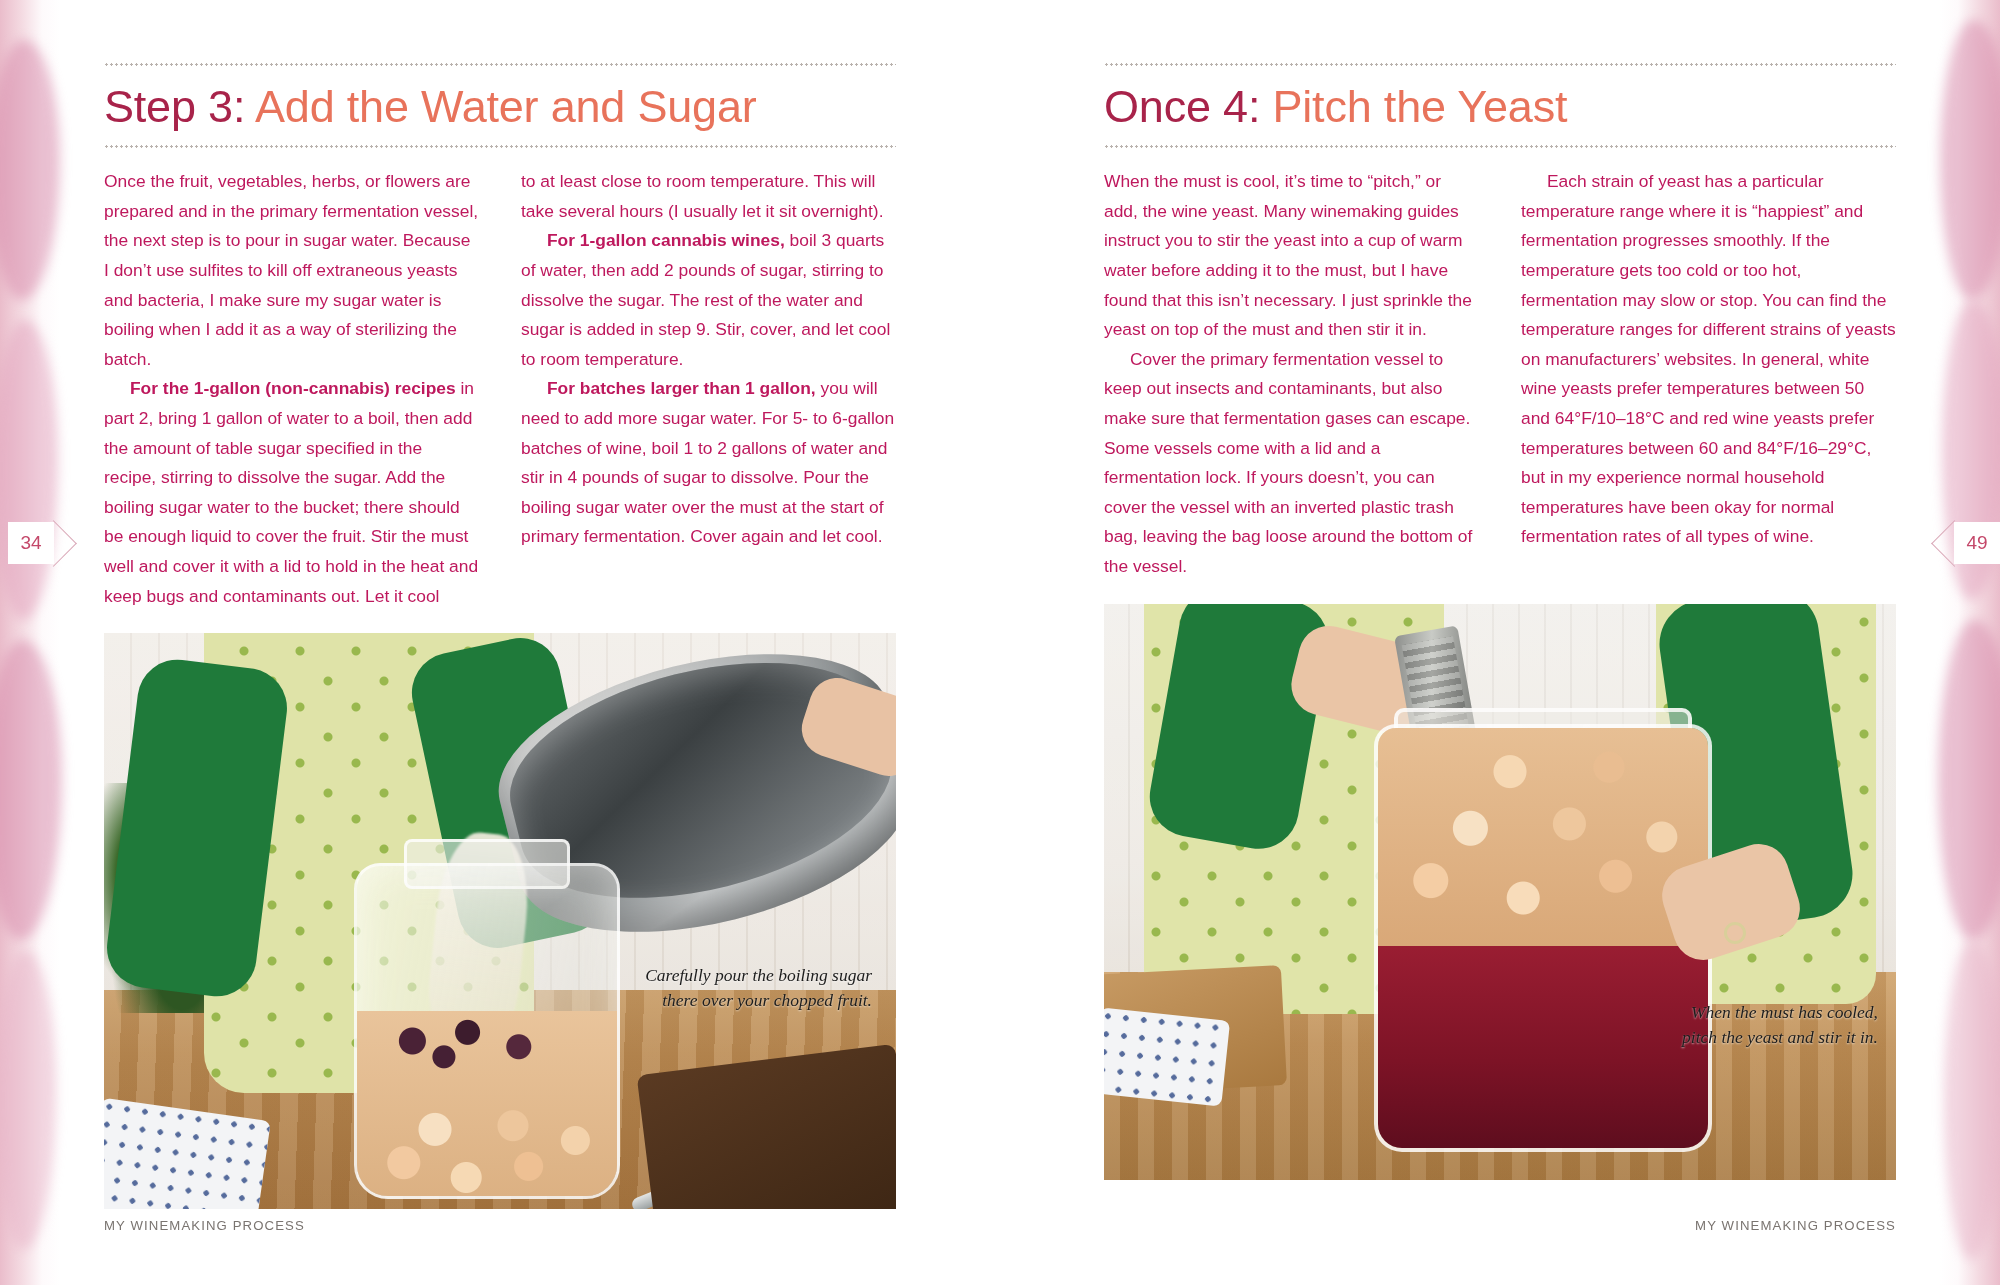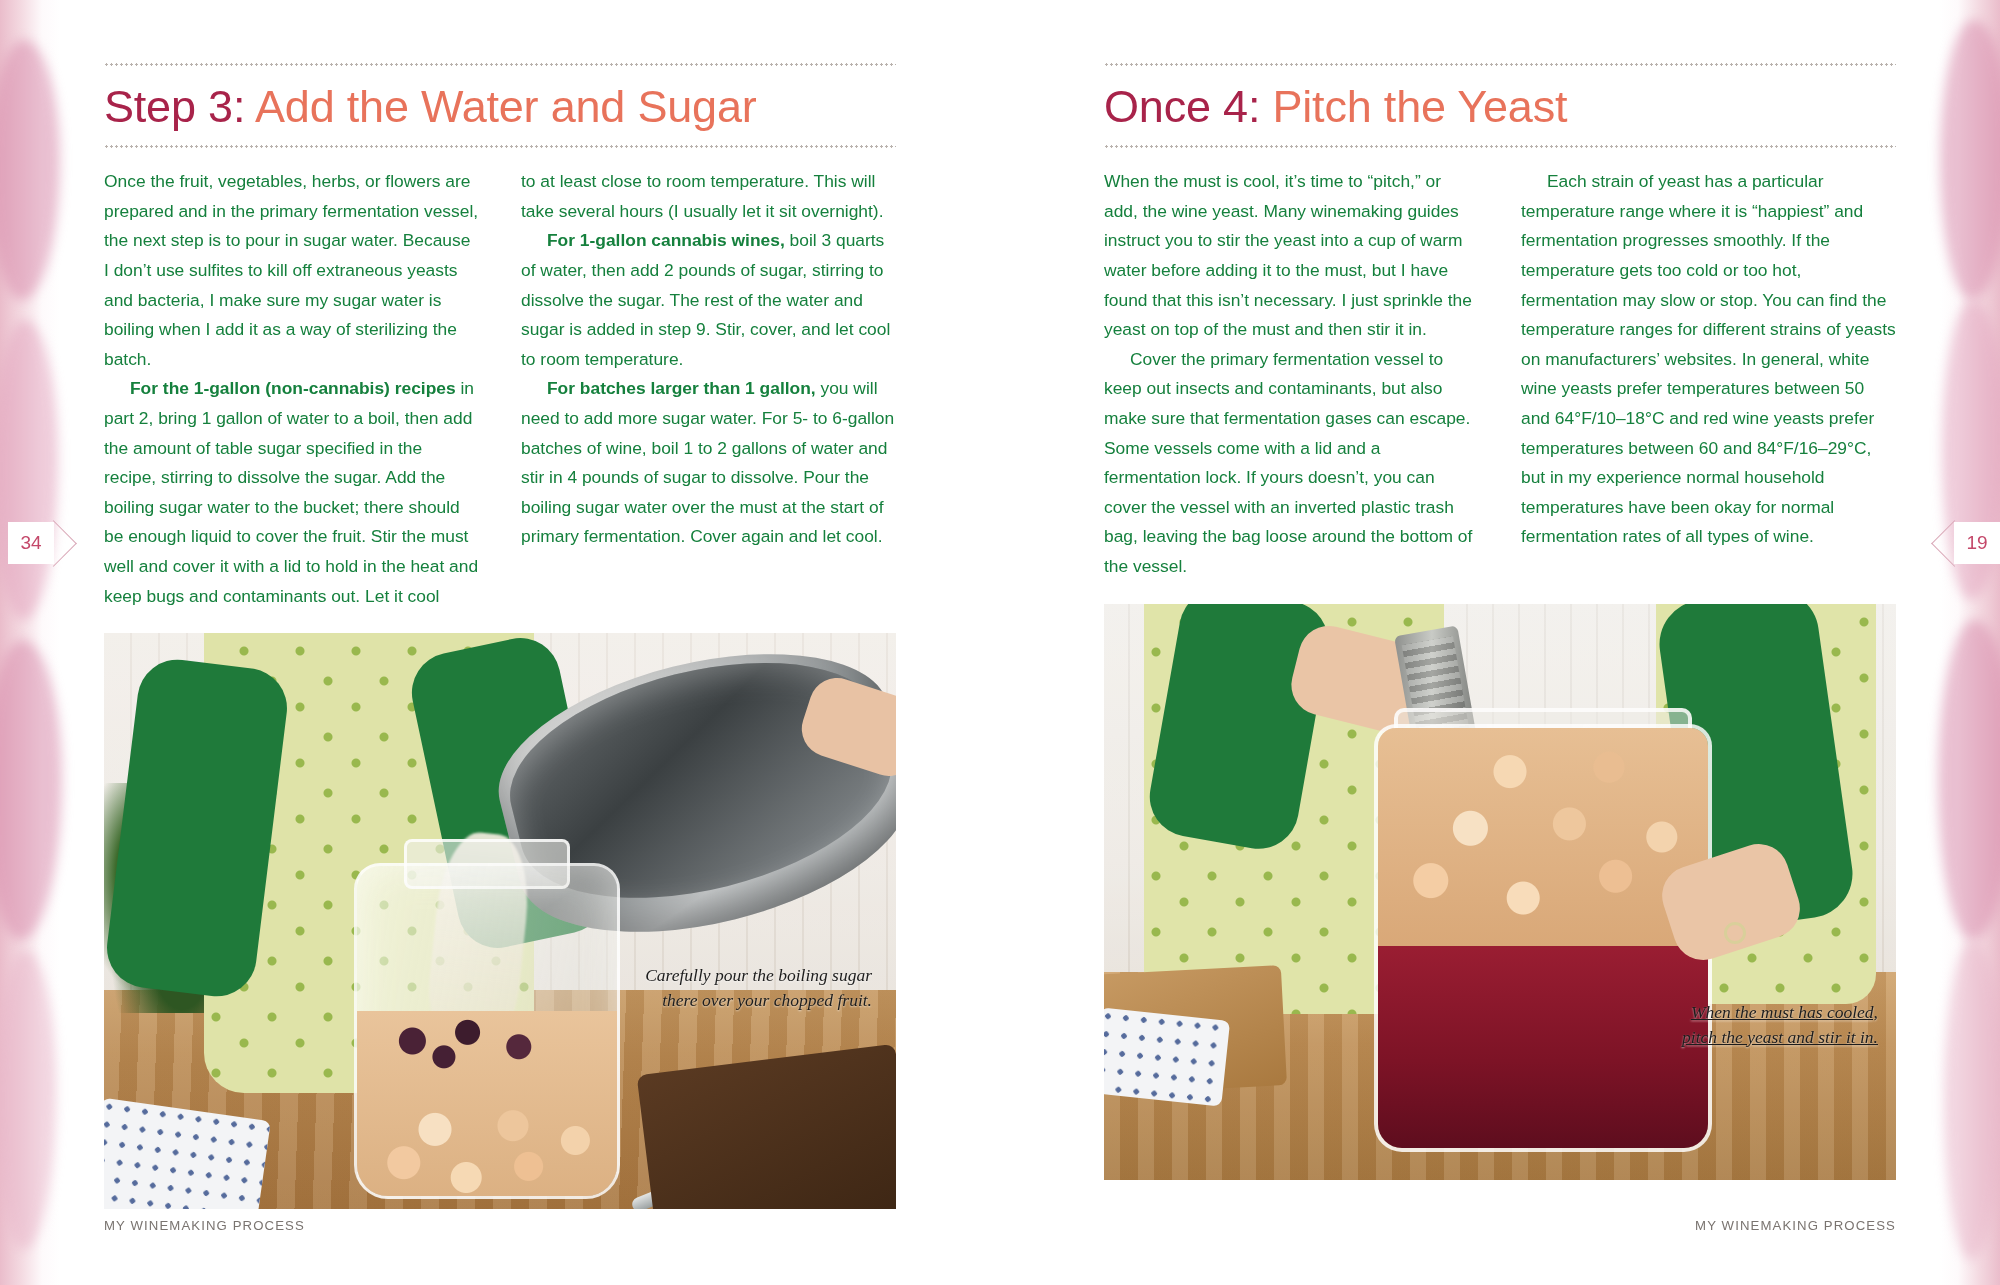--- a/index.html
+++ b/index.html
@@ -97,21 +97,21 @@
     margin-top: 18px;
   }
   .col {
     width: 375px;
   }
   .col p {
     margin: 0;
     font-family: "Liberation Sans", sans-serif;
     font-size: 17.4px;
     line-height: 29.6px;
-    color: #15803d;
+    color: #be185d;
     text-align: left;
     hyphens: none;
   }
   .col p + p {
     margin-top: 0;
   }
   .indent {
     text-indent: 26px;
   }
   .col b {
@@ -142,21 +142,20 @@
   }
   .caption-left {
     right: 24px;
     top: 330px;
     width: 250px;
   }
   .caption-right {
     right: 18px;
     top: 396px;
     width: 215px;
-    text-decoration: underline;
   }
 
   
   .footer {
     position: absolute;
     bottom: 52px;
     font-family: "Liberation Sans", sans-serif;
     font-size: 13.2px;
     letter-spacing: 1.1px;
     color: #7a7470;
@@ -514,21 +513,21 @@
         <div class="caption caption-left">Carefully pour the boiling sugar there over your chopped fruit.</div>
       </div>
     </div>
 
     <div class="footer footer-left">MY WINEMAKING PROCESS</div>
   </div>
 
   <div class="page page-right">
 
     <div class="folio folio-right">
-      <span>19</span>
+      <span>49</span>
     </div>
 
     <div class="page-inner">
       <div class="rule"></div>
 
       <h1 class="heading">
         <span class="step">Once 4:</span><span class="title"> Pitch the Yeast</span>
       </h1>
 
       <div class="rule rule-under"></div>

